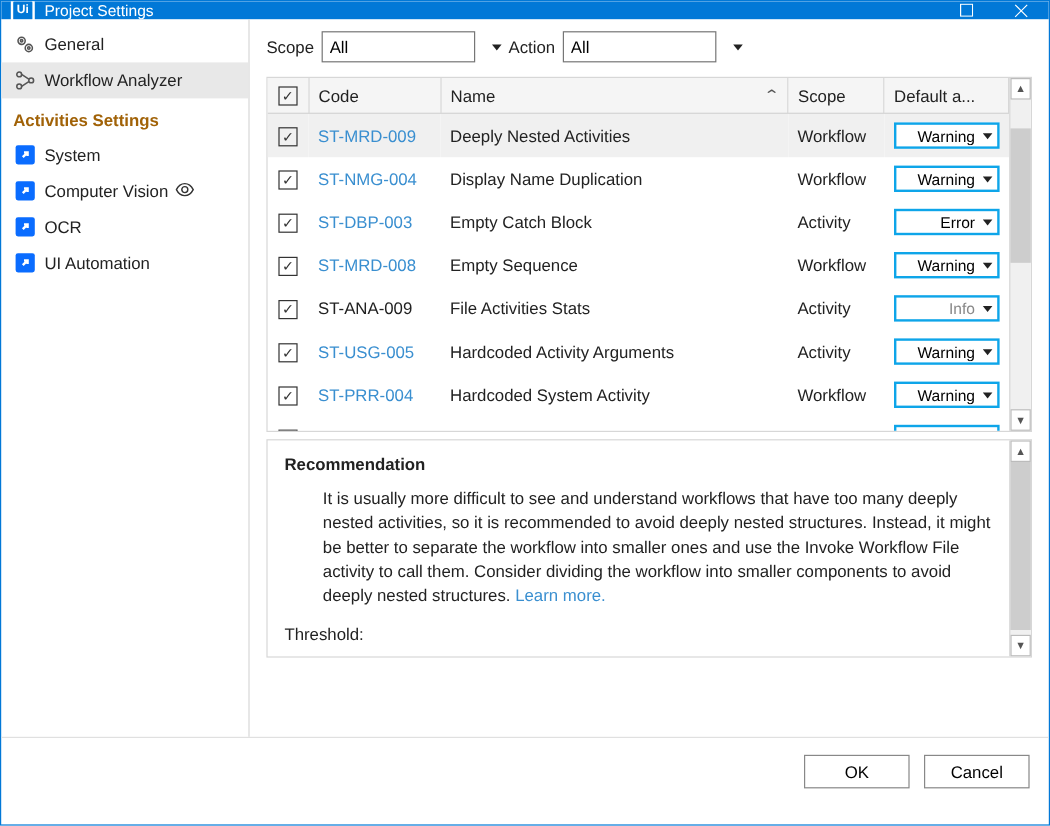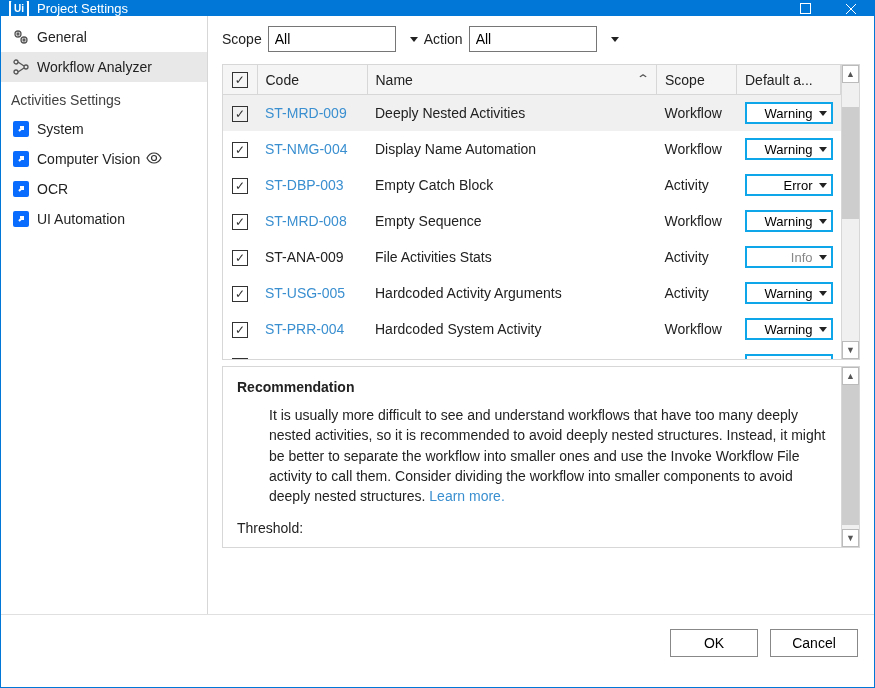--- a/index.html
+++ b/index.html
@@ -8,21 +8,21 @@
 .titlebar .logo { width: 20px; height: 20px; border: 2px solid #fff; border-radius: 3px; display: flex; align-items: center; justify-content: center; font-size: 10px; font-weight: bold; margin-right: 8px; }
 .titlebar .title { flex: 1; font-size: 13px; }
 .titlebar .winbtn { width: 46px; height: 32px; display: flex; align-items: center; justify-content: center; cursor: pointer; }
 .titlebar .winbtn svg { stroke: #fff; stroke-width: 1; fill: none; }
 .body { display: flex; height: 598px; }
 .sidebar { width: 207px; border-right: 1px solid #d7d7d7; padding-top: 6px; }
 .sidebar .item { height: 30px; display: flex; align-items: center; padding: 0 10px; font-size: 14px; cursor: pointer; color: #222; }
 .sidebar .item.selected { background: #e8e8e8; }
 .sidebar .item .icon { width: 20px; height: 20px; margin-right: 6px; display: flex; align-items: center; justify-content: center; }
 .sidebar .item .eye { margin-left: 6px; }
-.sidebar .section { font-size: 14px; font-weight: 400; padding: 10px 10px 6px 10px; color: #404040; }
+.sidebar .section { font-size: 14px; font-weight: 700; padding: 10px 10px 6px 10px; color: #a16207; }
 .main { flex: 1; display: flex; flex-direction: column; padding: 10px 14px 8px 14px; }
 .main h2 { font-size: 18px; font-weight: 600; margin-bottom: 12px; color: #222; }
 .filters { display: flex; align-items: center; margin-bottom: 12px; font-size: 14px; color: #222; }
 .filters label { margin-right: 6px; }
 .filters select { height: 26px; border: 1px solid #767676; background: #fff; font-size: 14px; padding: 0 22px 0 6px; margin-right: 28px; appearance: none; -webkit-appearance: none; }
 .sel-wrap { position: relative; display: inline-block; }
 .sel-wrap .tri { position: absolute; right: 6px; top: 11px; width: 0; height: 0; border-left: 4px solid transparent; border-right: 4px solid transparent; border-top: 5px solid #222; pointer-events: none; }
 .table-area { display: flex; border: 1px solid #d7d7d7; height: 296px; }
 .table-box { flex: 1; overflow: hidden; }
 table { width: 100%; border-collapse: collapse; font-size: 14px; }
@@ -182,21 +182,21 @@
               <tr class="selected">
                 <td style="text-align:center"><span class="chkbox">✓</span></td>
                 <td><span class="code-link">ST-MRD-009</span></td>
                 <td>Deeply Nested Activities</td>
                 <td>Workflow</td>
                 <td class="action"><span class="sel-wrap"><select class=""><option>Warning</option></select><span class="tri"></span></span></td>
               </tr>
               <tr>
                 <td style="text-align:center"><span class="chkbox">✓</span></td>
                 <td><span class="code-link">ST-NMG-004</span></td>
-                <td>Display Name Automation</td>
+                <td>Display Name Duplication</td>
                 <td>Workflow</td>
                 <td class="action"><span class="sel-wrap"><select class=""><option>Warning</option></select><span class="tri"></span></span></td>
               </tr>
               <tr>
                 <td style="text-align:center"><span class="chkbox">✓</span></td>
                 <td><span class="code-link">ST-DBP-003</span></td>
                 <td>Empty Catch Block</td>
                 <td>Activity</td>
                 <td class="action"><span class="sel-wrap"><select class=""><option>Error</option></select><span class="tri"></span></span></td>
               </tr>

